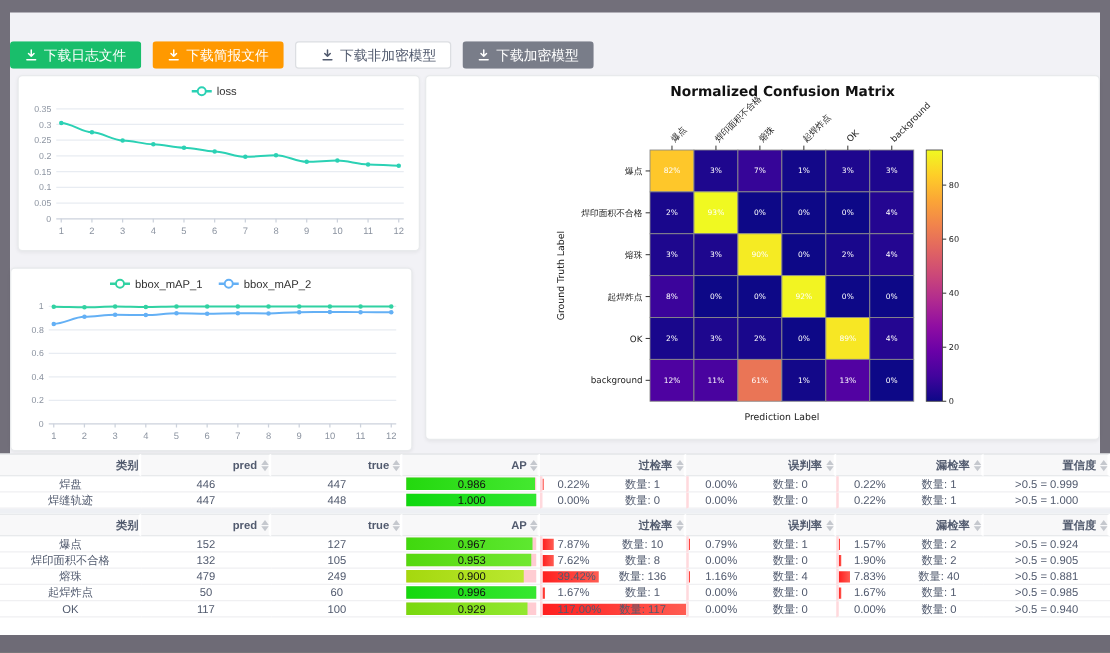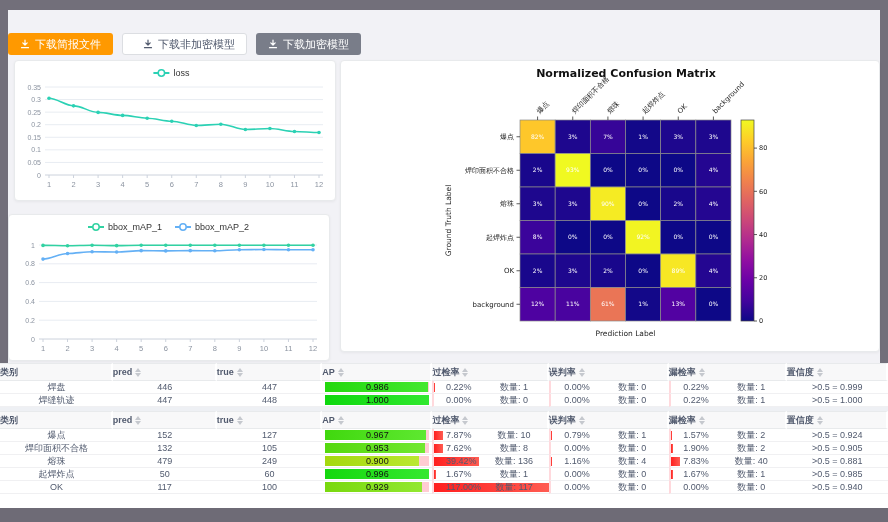--- a/index.html
+++ b/index.html
@@ -14,21 +14,21 @@
   .btn.white{background:#ffffff;color:#515a6e;border-color:#dcdee2;padding-left:20px;}
   .btn.gray{background:#797d89;color:#fff;}
   .card{position:absolute;background:#fff;border:1px solid #e8eaec;border-radius:4px;box-shadow:0 1px 3px rgba(0,0,0,.05);}
   #card-loss{left:6px;top:50px;width:322px;height:141px;}
   #card-map{left:0;top:204px;width:322px;height:147px;}
   #card-cm{left:332px;top:50px;width:540px;height:292px;}
   .tables-area{position:absolute;left:0;top:363px;width:888px;height:145px;background:#fff;}
   .tbl{width:888px;background:#fff;}
   .tbl-gap{height:4px;background:#eef0f4;}
   .trow{display:grid;grid-template-columns:12.7% 11.7% 11.9% 12.4% 13.1% 13.5% 13.3% 11.4%;}
-  .th{background:#f8f8f9;color:#515a6e;font-weight:bold;font-size:9px;height:18px;display:flex;align-items:center;justify-content:flex-start;border-bottom:1px solid #e8eaec;border-top:1px solid #e8eaec;border-right:2px solid #fff;}
+  .th{background:#f8f8f9;color:#515a6e;font-weight:bold;font-size:9px;height:18px;display:flex;align-items:center;justify-content:flex-end;border-bottom:1px solid #e8eaec;border-top:1px solid #e8eaec;border-right:2px solid #fff;}
   .sort{display:inline-flex;flex-direction:column;margin-left:3px;}
   .sort i{display:block;width:0;height:0;border-left:3px solid transparent;border-right:3px solid transparent;}
   .sort .up{border-bottom:4px solid #c5c8ce;margin-bottom:1px;}
   .sort .down{border-top:4px solid #c5c8ce;}
   .td{position:relative;color:#515a6e;font-size:9px;height:13px;display:flex;align-items:center;justify-content:center;border-bottom:1px solid #f0f0f2;overflow:hidden;}
   .ap-wrap{position:relative;width:calc(100% - 6px);height:10px;background:#ffccd2;}
   .ap-bar{position:absolute;left:0;top:0;bottom:0;}
   .ap-text{position:absolute;left:0;right:0;top:0;bottom:0;display:flex;align-items:center;justify-content:center;color:#111;font-size:9px;}
   .metric{border-left:2px solid #ffd9dd;}
   .red-bar{position:absolute;left:0;top:1.5px;bottom:1.5px;background:linear-gradient(90deg,#ff1f1f,#ff5c52);z-index:0;}
@@ -36,20 +36,26 @@
   .pct{min-width:38px;}
   .qty{min-width:46px;text-align:center;margin-left:7px;}
   .dark-bottom{position:absolute;left:0;top:508px;width:888px;height:14px;background:#6e6b76;}
 </style>
 </head>
 <body>
 
 <div class="stage">
   <div class="upper">
     <div class="toolbar" id="toolbar">
+        <button class="btn green">
+          <svg width="10" height="10" viewBox="0 0 10 10">
+            <path d="M5 1v5M2.8 3.8L5 6l2.2-2.2M1.5 8.7h7" fill="none" stroke="currentColor" stroke-width="1.2" stroke-linecap="round" stroke-linejoin="round"></path>
+          </svg>
+          <span>下载日志文件</span>
+        </button>
         <button class="btn orange">
           <svg width="10" height="10" viewBox="0 0 10 10">
             <path d="M5 1v5M2.8 3.8L5 6l2.2-2.2M1.5 8.7h7" fill="none" stroke="currentColor" stroke-width="1.2" stroke-linecap="round" stroke-linejoin="round"></path>
           </svg>
           <span>下载简报文件</span>
         </button>
         <button class="btn white">
           <svg width="10" height="10" viewBox="0 0 10 10">
             <path d="M5 1v5M2.8 3.8L5 6l2.2-2.2M1.5 8.7h7" fill="none" stroke="currentColor" stroke-width="1.2" stroke-linecap="round" stroke-linejoin="round"></path>
           </svg>

